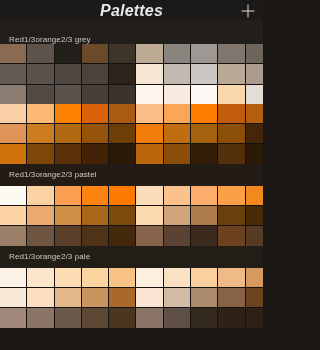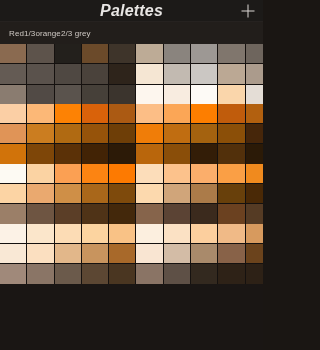--- a/index.html
+++ b/index.html
@@ -95,21 +95,21 @@
     width: 263px;
     overflow: hidden;
   }
 
   .swatch {
     width: 100%;
     height: 100%;
   }
 
   
-  .sec-grey   .palette-label-bar { background: #221e1b; }
+  .sec-grey   .palette-label-bar { background: #221e1b; align-items: flex-end; }
   .sec-bold   .palette-label-bar { background: #231a12; }
   .sec-pastel .palette-label-bar { background: #231c16; }
   .sec-pale   .palette-label-bar { background: #231d18; }
 </style>
 </head>
 <body>
 
 <div id="app">
 
   <div class="header">
@@ -188,20 +188,23 @@
           <div class="swatch" title="#422305" style="background: rgb(66, 35, 5);"></div>
           <div class="swatch" title="#2c1a07" style="background: rgb(44, 26, 7);"></div>
           <div class="swatch" title="#b9660c" style="background: rgb(185, 102, 12);"></div>
           <div class="swatch" title="#8a4e09" style="background: rgb(138, 78, 9);"></div>
           <div class="swatch" title="#331d07" style="background: rgb(51, 29, 7);"></div>
           <div class="swatch" title="#52300b" style="background: rgb(82, 48, 11);"></div>
           <div class="swatch" title="#2b1a07" style="background: rgb(43, 26, 7);"></div>
         </div>
       </div>
       <div class="palette-section sec-pastel">
+        <div class="palette-label-bar">
+          <div class="palette-label">Red1/3orange2/3 pastel</div>
+        </div>
         <div class="swatch-grid" style="grid-template-columns: repeat(10, 26.3px);">
           <div class="swatch" title="#fdfaf3" style="background: rgb(253, 250, 243);"></div>
           <div class="swatch" title="#fbd3a3" style="background: rgb(251, 211, 163);"></div>
           <div class="swatch" title="#fba053" style="background: rgb(251, 160, 83);"></div>
           <div class="swatch" title="#fc8412" style="background: rgb(252, 132, 18);"></div>
           <div class="swatch" title="#fd7a01" style="background: rgb(253, 122, 1);"></div>
           <div class="swatch" title="#fcddba" style="background: rgb(252, 221, 186);"></div>
           <div class="swatch" title="#fcc28c" style="background: rgb(252, 194, 140);"></div>
           <div class="swatch" title="#fbae6b" style="background: rgb(251, 174, 107);"></div>
           <div class="swatch" title="#fa9f45" style="background: rgb(250, 159, 69);"></div>
@@ -222,20 +225,23 @@
           <div class="swatch" title="#4f3317" style="background: rgb(79, 51, 23);"></div>
           <div class="swatch" title="#43280b" style="background: rgb(67, 40, 11);"></div>
           <div class="swatch" title="#86644b" style="background: rgb(134, 100, 75);"></div>
           <div class="swatch" title="#5b4334" style="background: rgb(91, 67, 52);"></div>
           <div class="swatch" title="#3b2a1d" style="background: rgb(59, 42, 29);"></div>
           <div class="swatch" title="#6b4120" style="background: rgb(107, 65, 32);"></div>
           <div class="swatch" title="#553b24" style="background: rgb(85, 59, 36);"></div>
         </div>
       </div>
       <div class="palette-section sec-pale">
+        <div class="palette-label-bar">
+          <div class="palette-label">Red1/3orange2/3 pale</div>
+        </div>
         <div class="swatch-grid" style="grid-template-columns: repeat(10, 26.3px);">
           <div class="swatch" title="#fcf2e6" style="background: rgb(252, 242, 230);"></div>
           <div class="swatch" title="#fbe6cb" style="background: rgb(251, 230, 203);"></div>
           <div class="swatch" title="#fcdcb5" style="background: rgb(252, 220, 181);"></div>
           <div class="swatch" title="#fcd4a0" style="background: rgb(252, 212, 160);"></div>
           <div class="swatch" title="#f9c286" style="background: rgb(249, 194, 134);"></div>
           <div class="swatch" title="#fcefdf" style="background: rgb(252, 239, 223);"></div>
           <div class="swatch" title="#fbe1c4" style="background: rgb(251, 225, 196);"></div>
           <div class="swatch" title="#fccf9e" style="background: rgb(252, 207, 158);"></div>
           <div class="swatch" title="#f0ba87" style="background: rgb(240, 186, 135);"></div>

